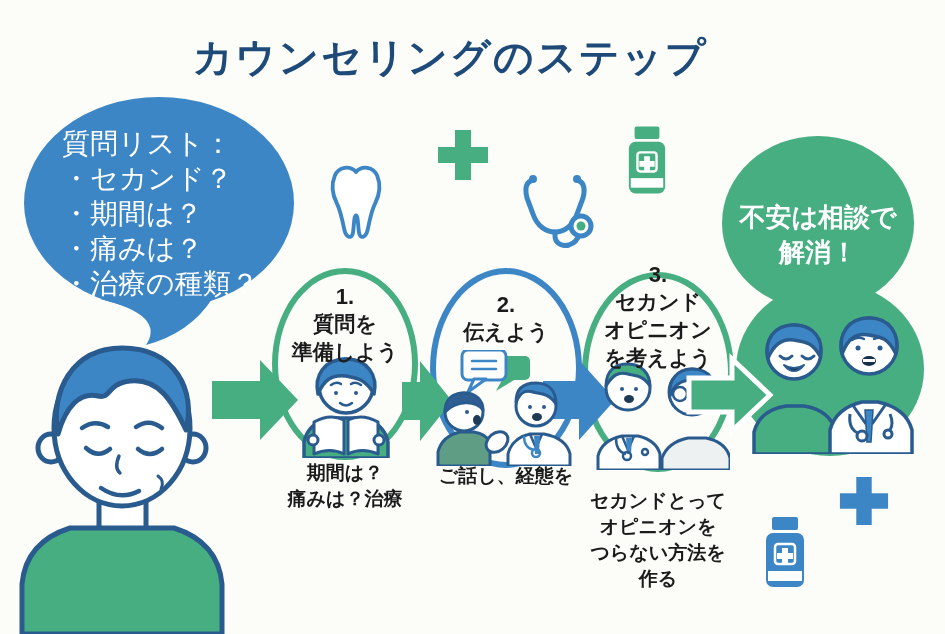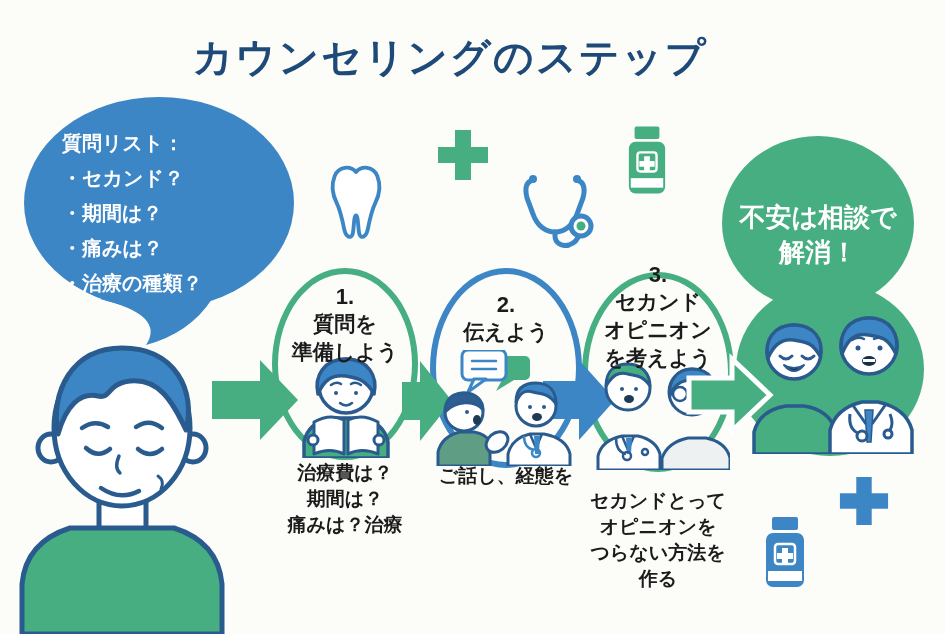--- a/index.html
+++ b/index.html
@@ -12,21 +12,21 @@
   .page-title{
     position:absolute;left:0;top:30px;width:842px;text-align:center;
     font-size:40px;font-weight:800;color:#1d4a78;letter-spacing:2px;margin-left:29px;
   }
   .bubble{
     position:absolute;left:24px;top:97px;width:270px;height:212px;
     background:#3d86c6;border-radius:50%;
   }
   .bubble-text{
     position:absolute;left:62px;top:126px;width:220px;
-    color:#ffffff;font-weight:bold;font-size:20px;line-height:35px;
+    color:#ffffff;font-weight:normal;font-size:28px;line-height:35px;
   }
   .oval{position:absolute;border-radius:50%;background:transparent;box-sizing:border-box;}
   .oval-green{border:6px solid #46ae80;}
   .oval-blue{border:6px solid #3d86c6;}
   .step-head{
     position:absolute;text-align:center;font-weight:bold;color:#1b1b1b;
     font-size:21px;line-height:28px;z-index:4;
   }
   .step-num{font-size:22px;line-height:26px;}
   .caption{
@@ -215,21 +215,20 @@
     <path d="M115,49 h12 v3 h-12 Z" fill="#ffffff"></path>
     <path d="M104,94 L118,114 M138,94 L124,114" stroke="#2a5b8e" stroke-width="3" fill="none"></path>
     <path d="M117,100 L125,100 L123,132 L119,132 Z" fill="#3d86c6" stroke="#2a5b8e" stroke-width="1.5"></path>
     <path d="M102,104 q-2,16 10,20" fill="none" stroke="#2a5b8e" stroke-width="3"></path>
     <circle cx="114" cy="126" r="5" fill="#ffffff" stroke="#2a5b8e" stroke-width="3"></circle>
     <path d="M142,104 q4,10 0,16" fill="none" stroke="#2a5b8e" stroke-width="3"></path>
     <circle cx="140" cy="124" r="4" fill="none" stroke="#2a5b8e" stroke-width="3"></circle>
   </svg>
 
   <div class="caption" style="left:270px;top:460px;width:150px;">
-    <div>治療費は？</div>
     <div>期間は？</div>
     <div>痛みは？治療</div>
   </div>
   <div class="caption" style="left:424px;top:463px;width:164px;">
     <div>ご話し、経態を</div>
   </div>
   <div class="caption" style="left:580px;top:488px;width:156px;">
     <div>セカンドとって</div>
     <div>オピニオンを</div>
     <div>つらない方法を</div>

